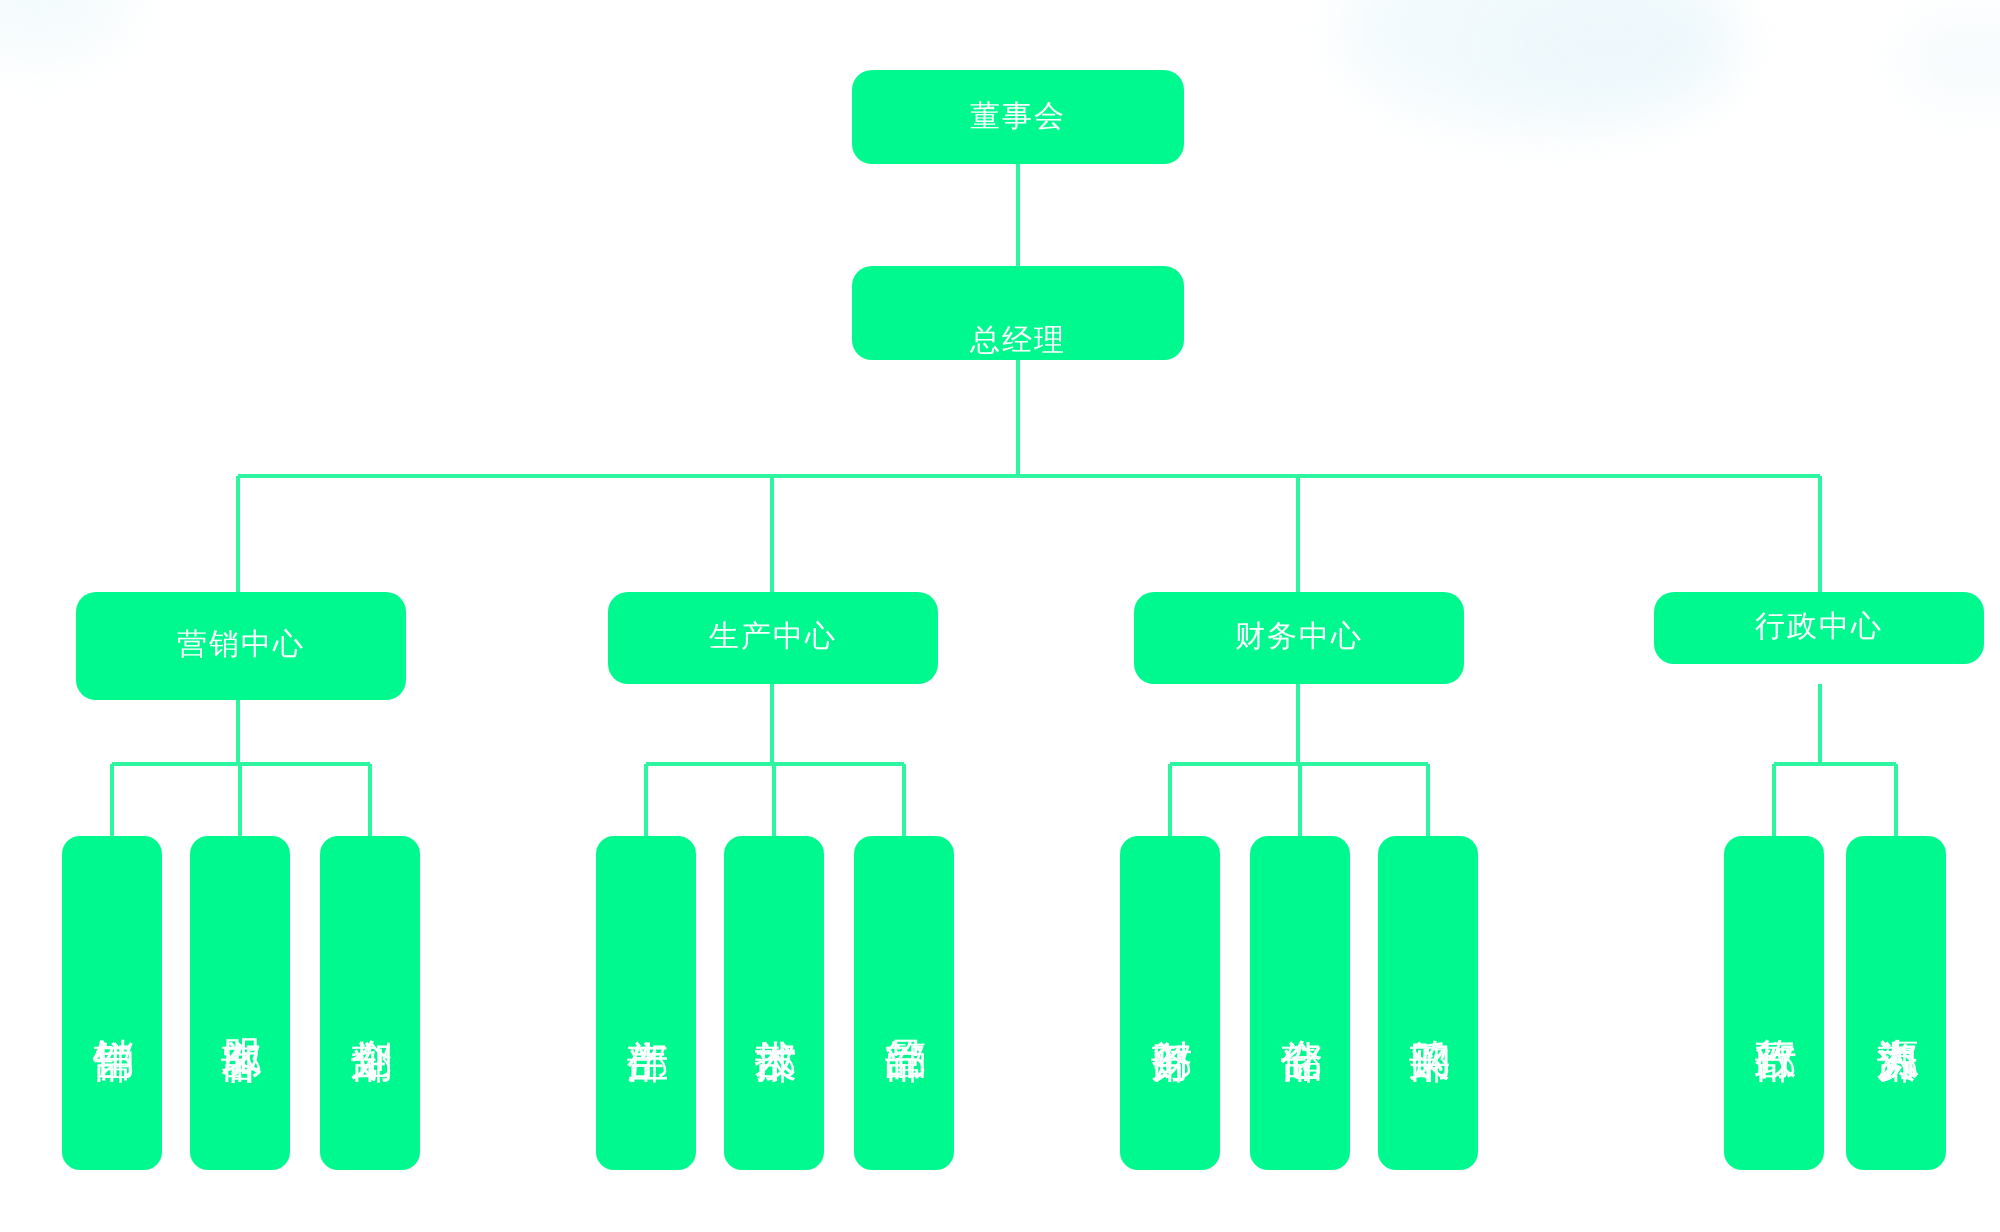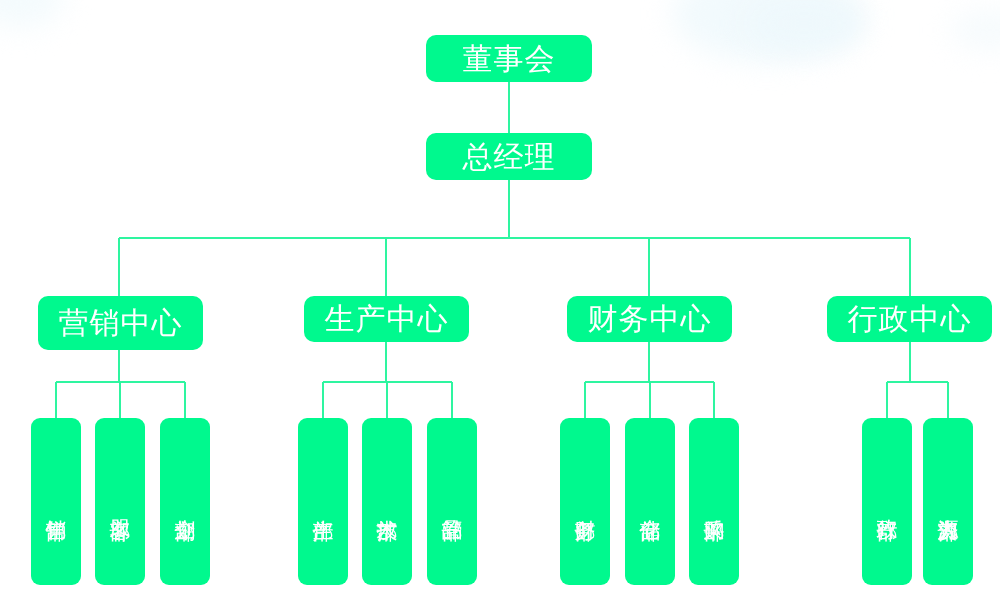--- a/index.html
+++ b/index.html
@@ -46,21 +46,21 @@
     background: #00f98e;
     color: #ffffff;
     display: flex;
     align-items: center;
     justify-content: center;
     text-align: center;
     line-height: 1.18;
   }
   .node-l0, .node-l1, .node-l2 {
     border-radius: 10px;
-    font-size: 30px;
+    font-size: 15px;
     letter-spacing: 1px;
   }
   .node-leaf {
     border-radius: 9px;
     font-size: 21px;
     letter-spacing: 0px;
     writing-mode: vertical-rl;
     text-orientation: upright;
     line-height: 1.42;
     padding-top: 2px;
@@ -117,34 +117,34 @@
       <line x1="887" y1="382" x2="948" y2="382"></line>
       <line x1="887" y1="382" x2="887" y2="418"></line>
       <line x1="948" y1="382" x2="948" y2="418"></line>
     </g>
   </svg>
 
   <div class="node node-l0" style="left:426px; top:35px; width:166px; height:47px;">
     <span>董事会</span>
   </div>
 
-  <div class="node node-l1" style="left:426px; top:133px; width:166px; height:47px;">
+  <div class="node node-l1" style="left:426px; top:133px; width:166px; height:47px;align-items:flex-end;">
     <span>总经理</span>
   </div>
 
   <div class="node node-l2" style="left:38px; top:296px; width:165px; height:54px;">
     <span>营销中心</span>
   </div>
   <div class="node node-l2" style="left:567px; top:296px; width:165px; height:46px;">
     <span>财务中心</span>
   </div>
   <div class="node node-l2" style="left:304px; top:296px; width:165px; height:46px;">
     <span>生产中心</span>
   </div>
-  <div class="node node-l2" style="left:827px; top:296px; width:165px; height:46px;">
+  <div class="node node-l2" style="left:827px; top:296px; width:165px; height:36px;">
     <span>行政中心</span>
   </div>
 
   <div class="node node-leaf" style="left:31px; top:418px; width:50px; height:167px;">
     <span class="leaf-text">销售部</span>
   </div>
   <div class="node node-leaf" style="left:95px; top:418px; width:50px; height:167px;">
     <span class="leaf-text">客服部</span>
   </div>
   <div class="node node-leaf" style="left:160px; top:418px; width:50px; height:167px;">

